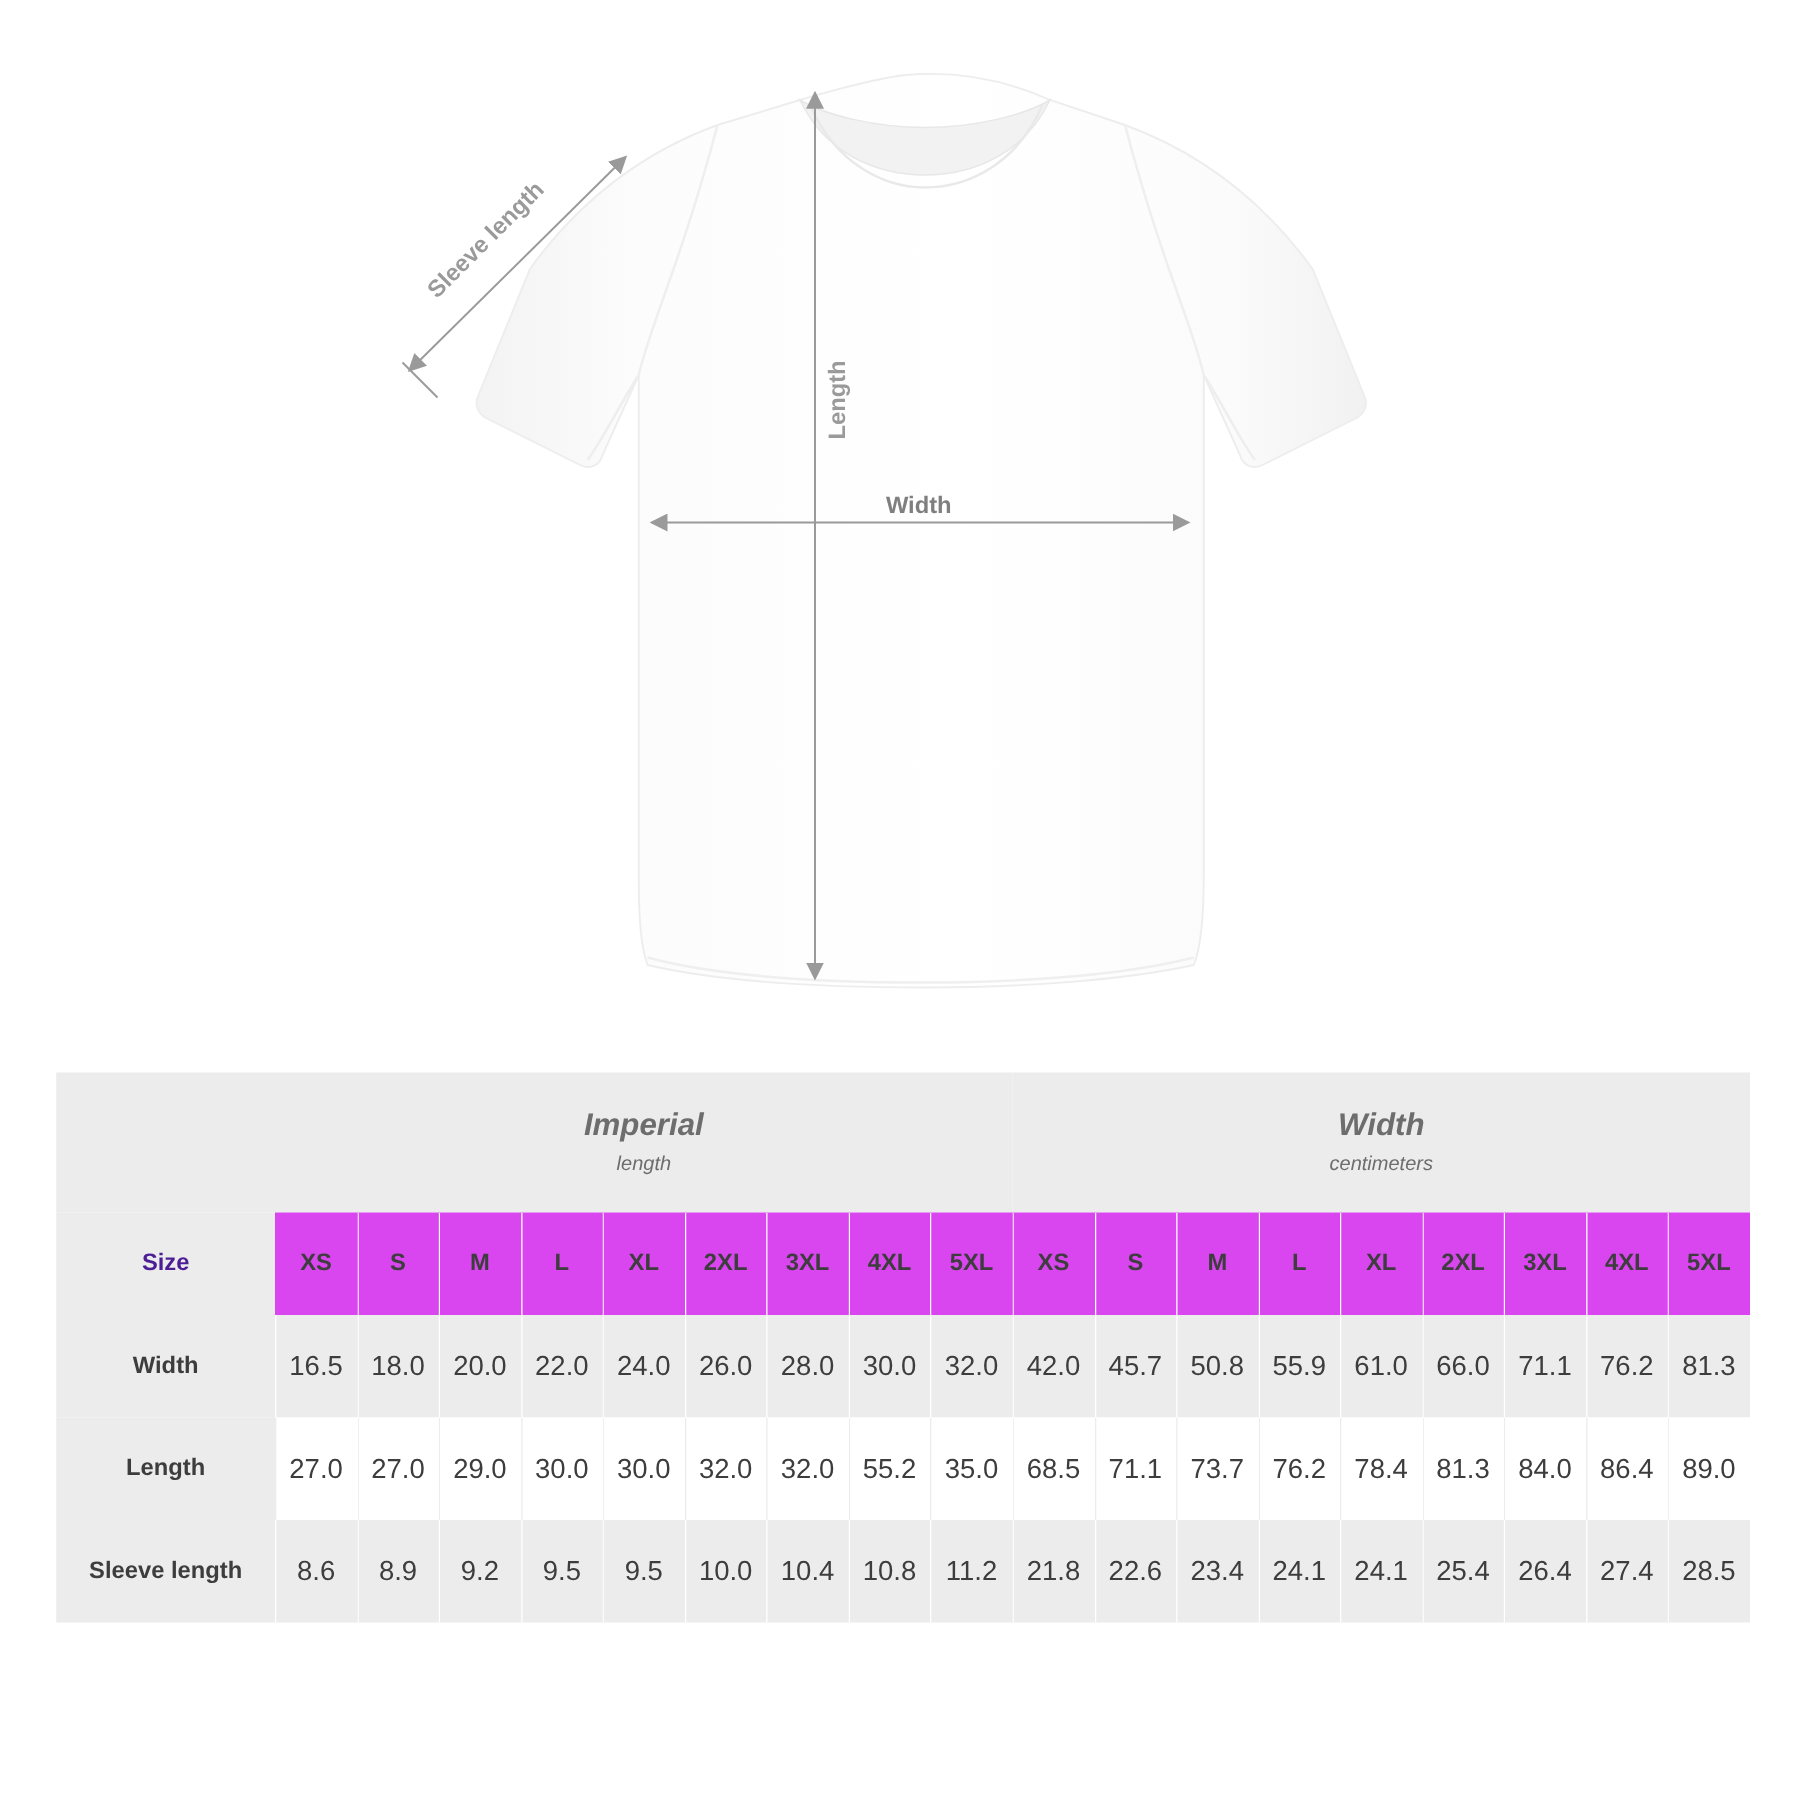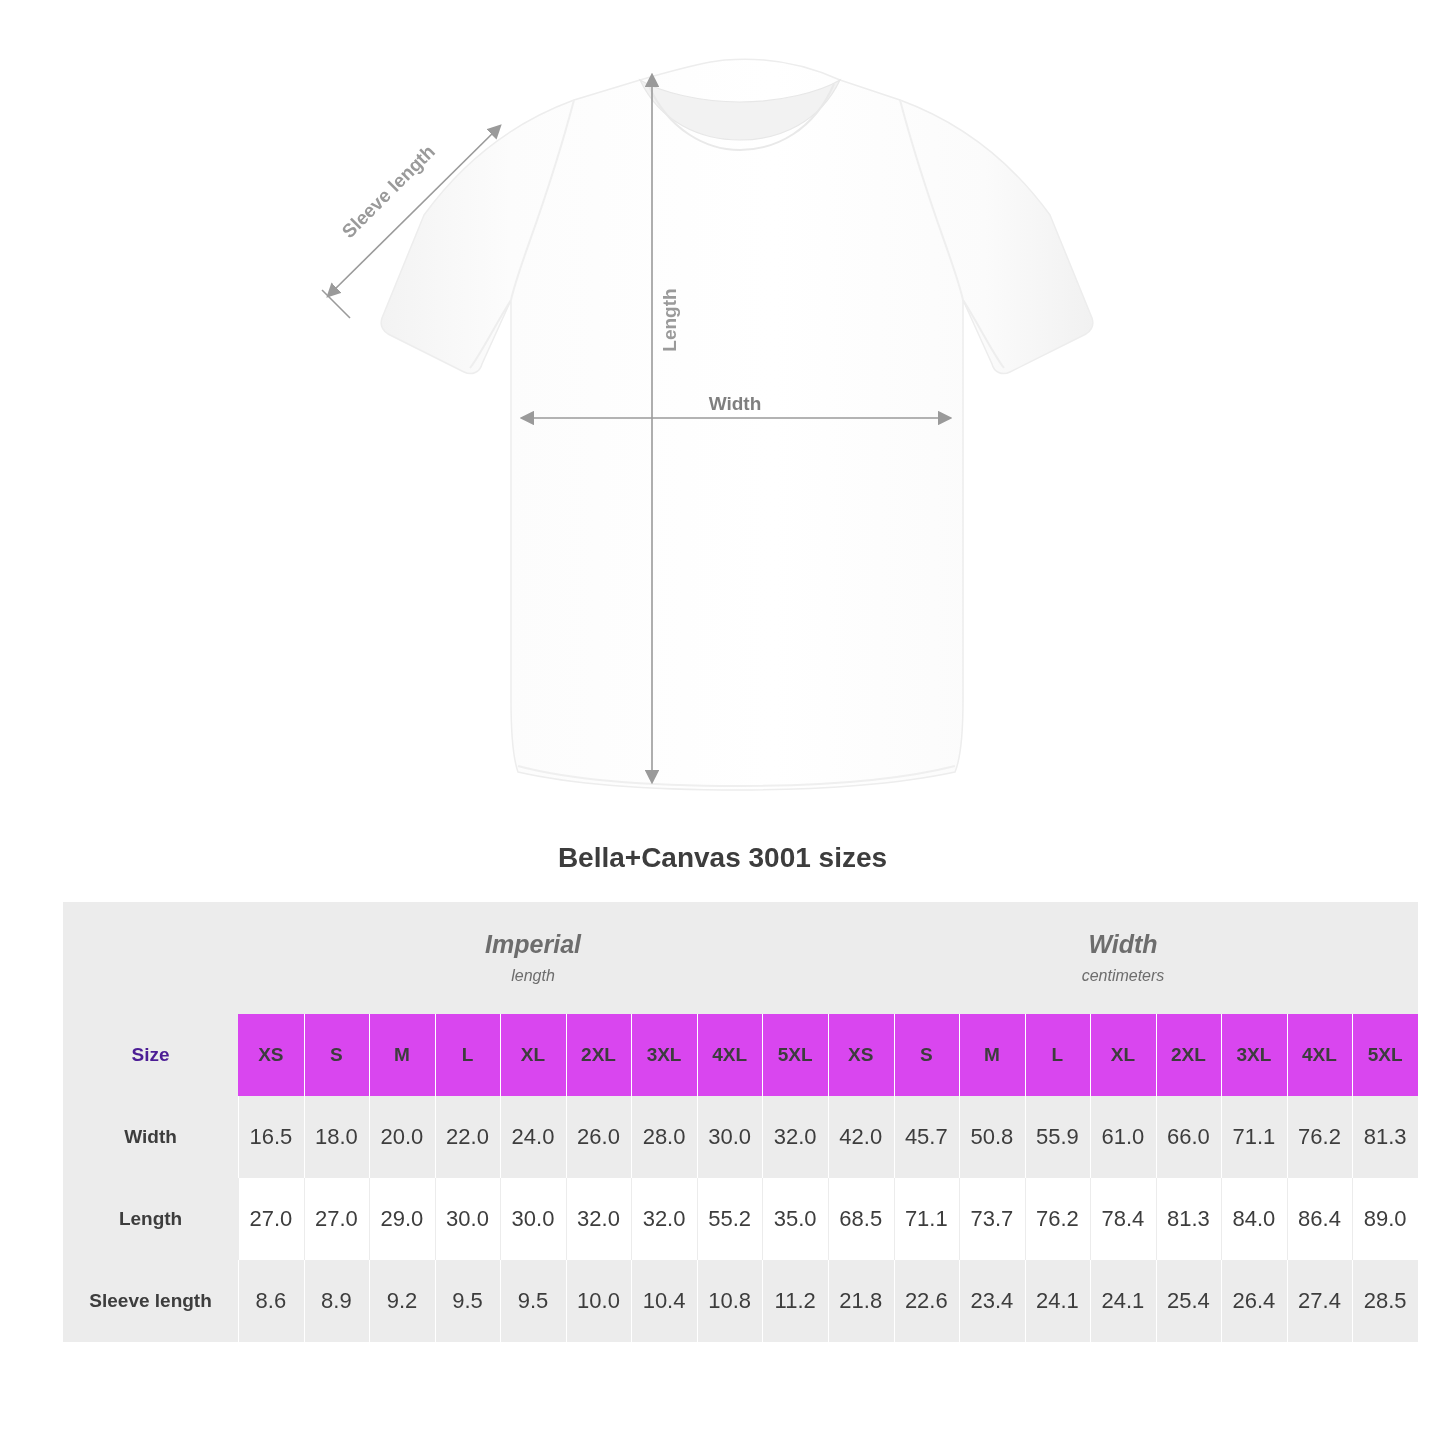--- a/index.html
+++ b/index.html
@@ -42,21 +42,21 @@
   .chart-note {
     text-align: center;
     font-size: 17px;
     font-style: italic;
     color: #7a7a7a;
     margin-top: 16px;
   }
 
   
   .table-wrap {
-    margin: 28px 45px 0 63px;
+    margin: 28px 45px 0 45px;
   }
   table.size-table {
     border-collapse: collapse;
     width: 1355px;
     table-layout: fixed;
   }
   table.size-table td, table.size-table th {
     padding: 0;
     text-align: center;
     vertical-align: middle;
@@ -191,21 +191,20 @@
       <line x1="322" y1="290" x2="350" y2="318" stroke="#9a9a9a" stroke-width="1.6"></line>
 
       <text x="676" y="320" fill="#9a9a9a" font-family="Liberation Sans, sans-serif" font-size="19" font-weight="bold" text-anchor="middle" transform="rotate(-90 676 320)">Length</text>
 
       <text x="735" y="410" fill="#7f7f7f" font-family="Liberation Sans, sans-serif" font-size="19" font-weight="bold" text-anchor="middle">Width</text>
 
       <text x="0" y="0" fill="#9a9a9a" font-family="Liberation Sans, sans-serif" font-size="19" font-weight="bold" text-anchor="middle" transform="translate(393,196) rotate(-45)">Sleeve length</text>
     </svg>
   </div>
 
-  <div class="chart-title">Bella+Canvas 3001 sizes</div>
 
   <div class="table-wrap">
     <table class="size-table">
       <colgroup>
         <col style="width:175px">
         <col span="18" style="width:65.5px">
       </colgroup>
       <tbody>
 
         <tr>

